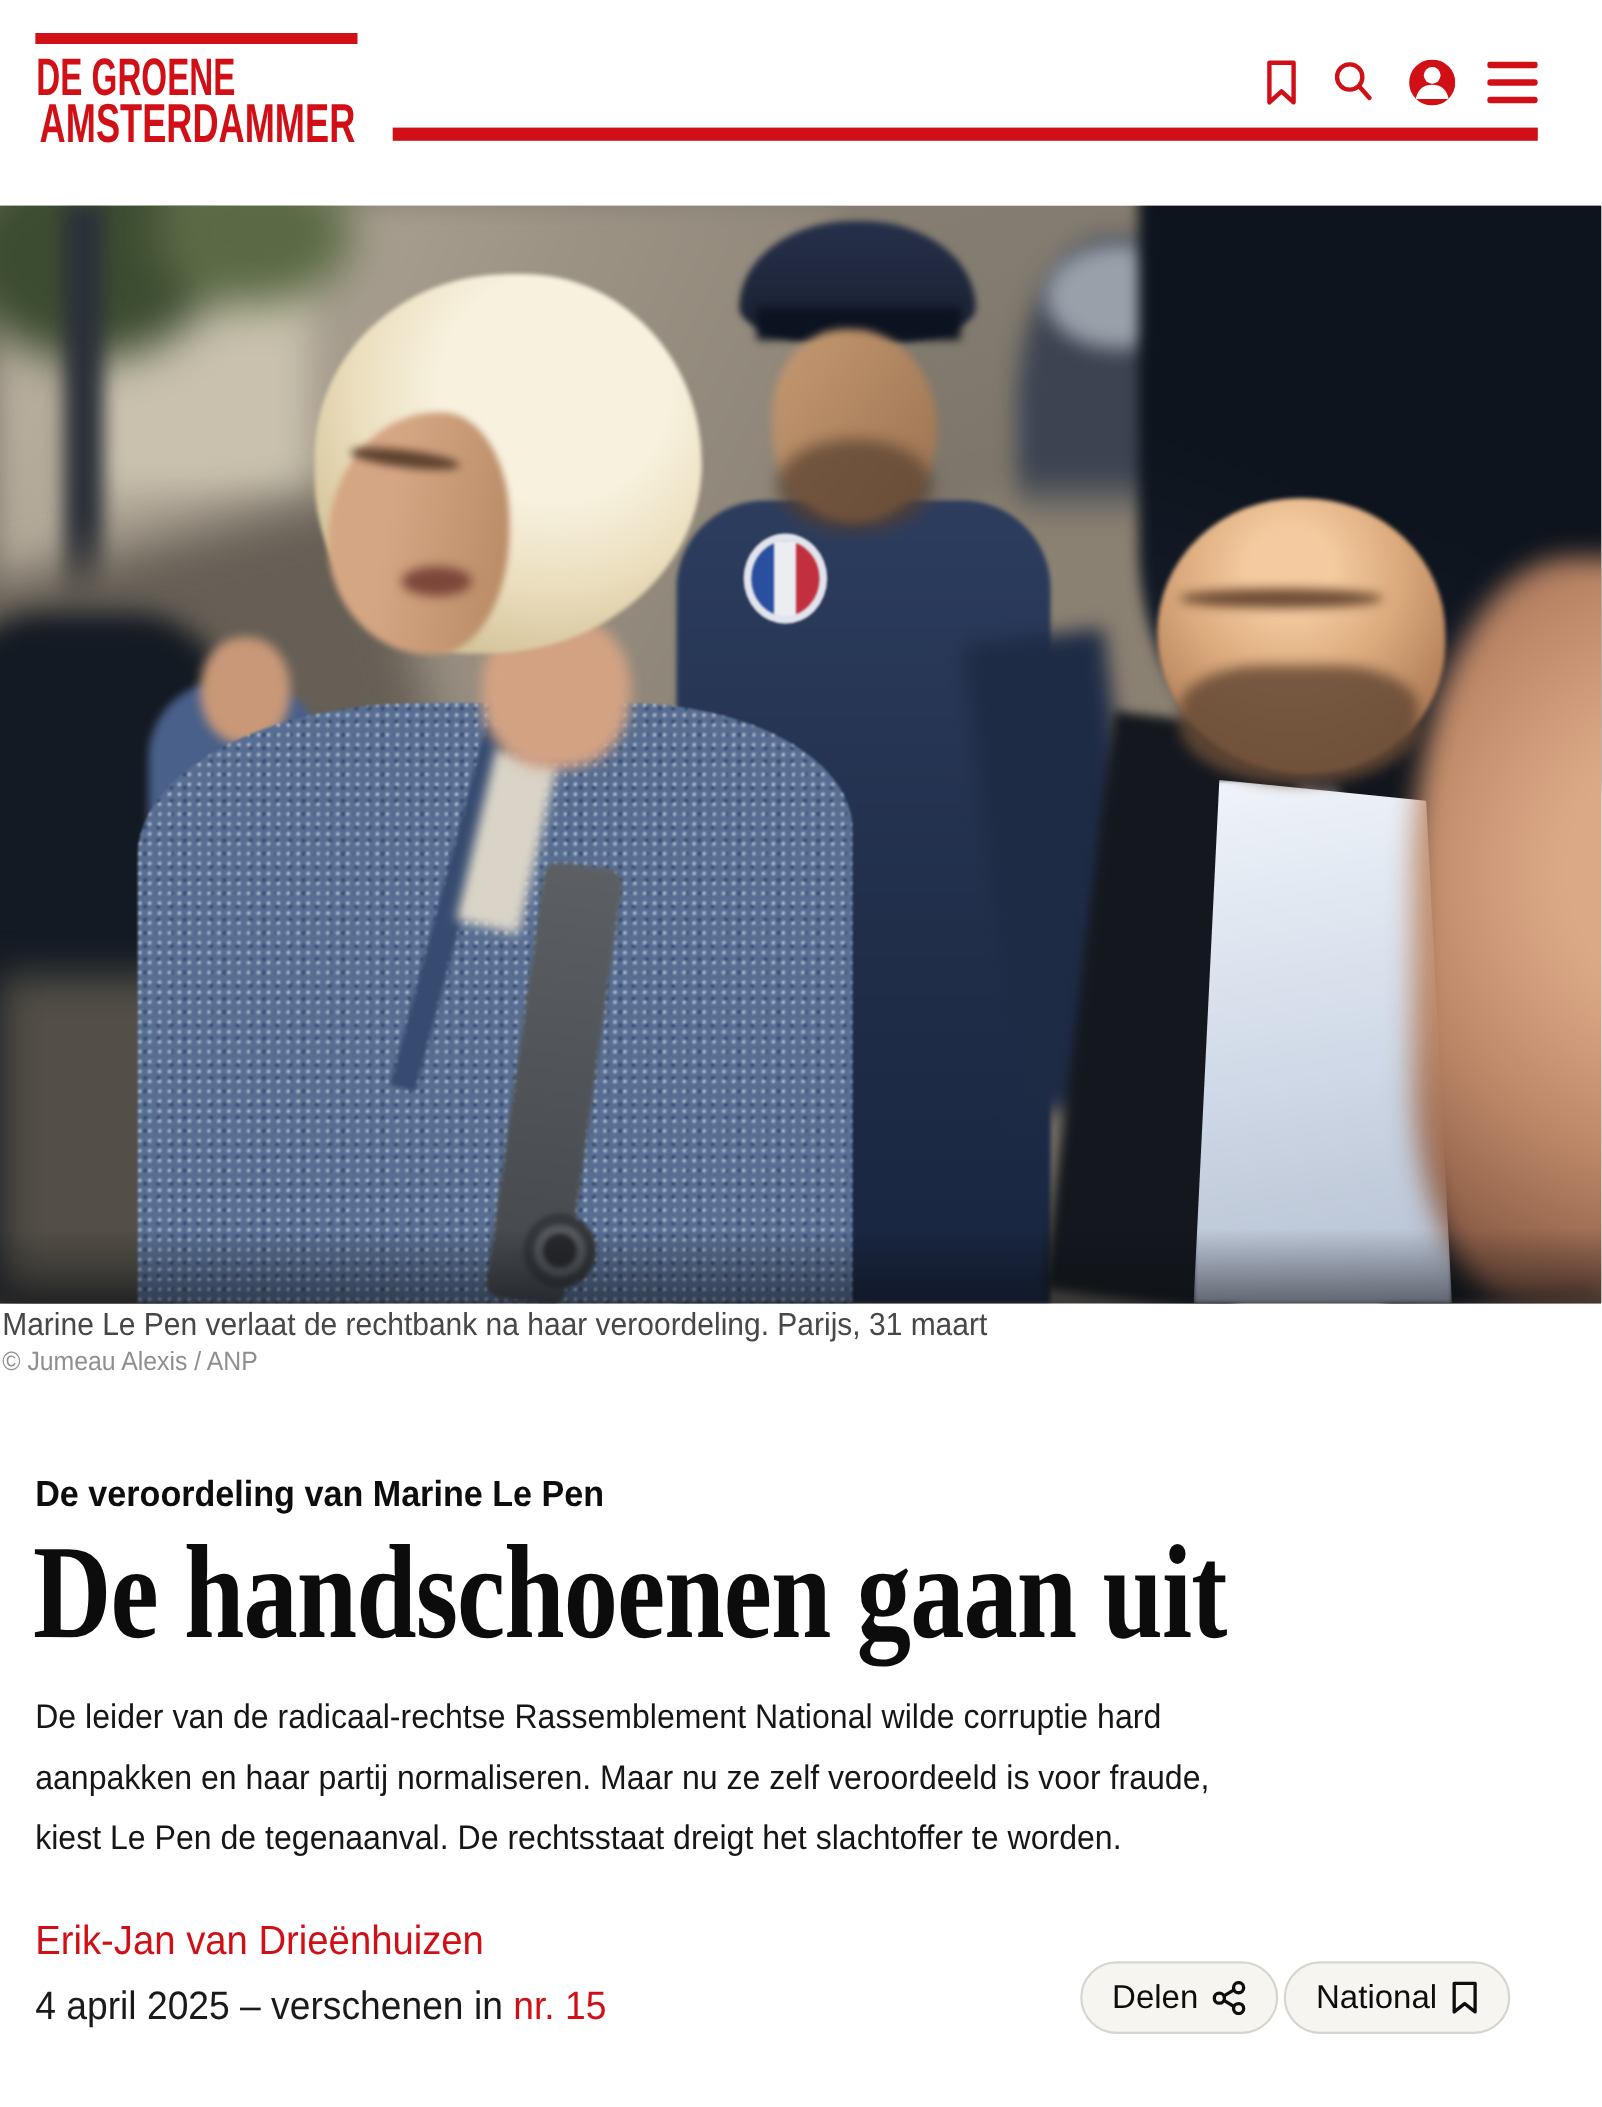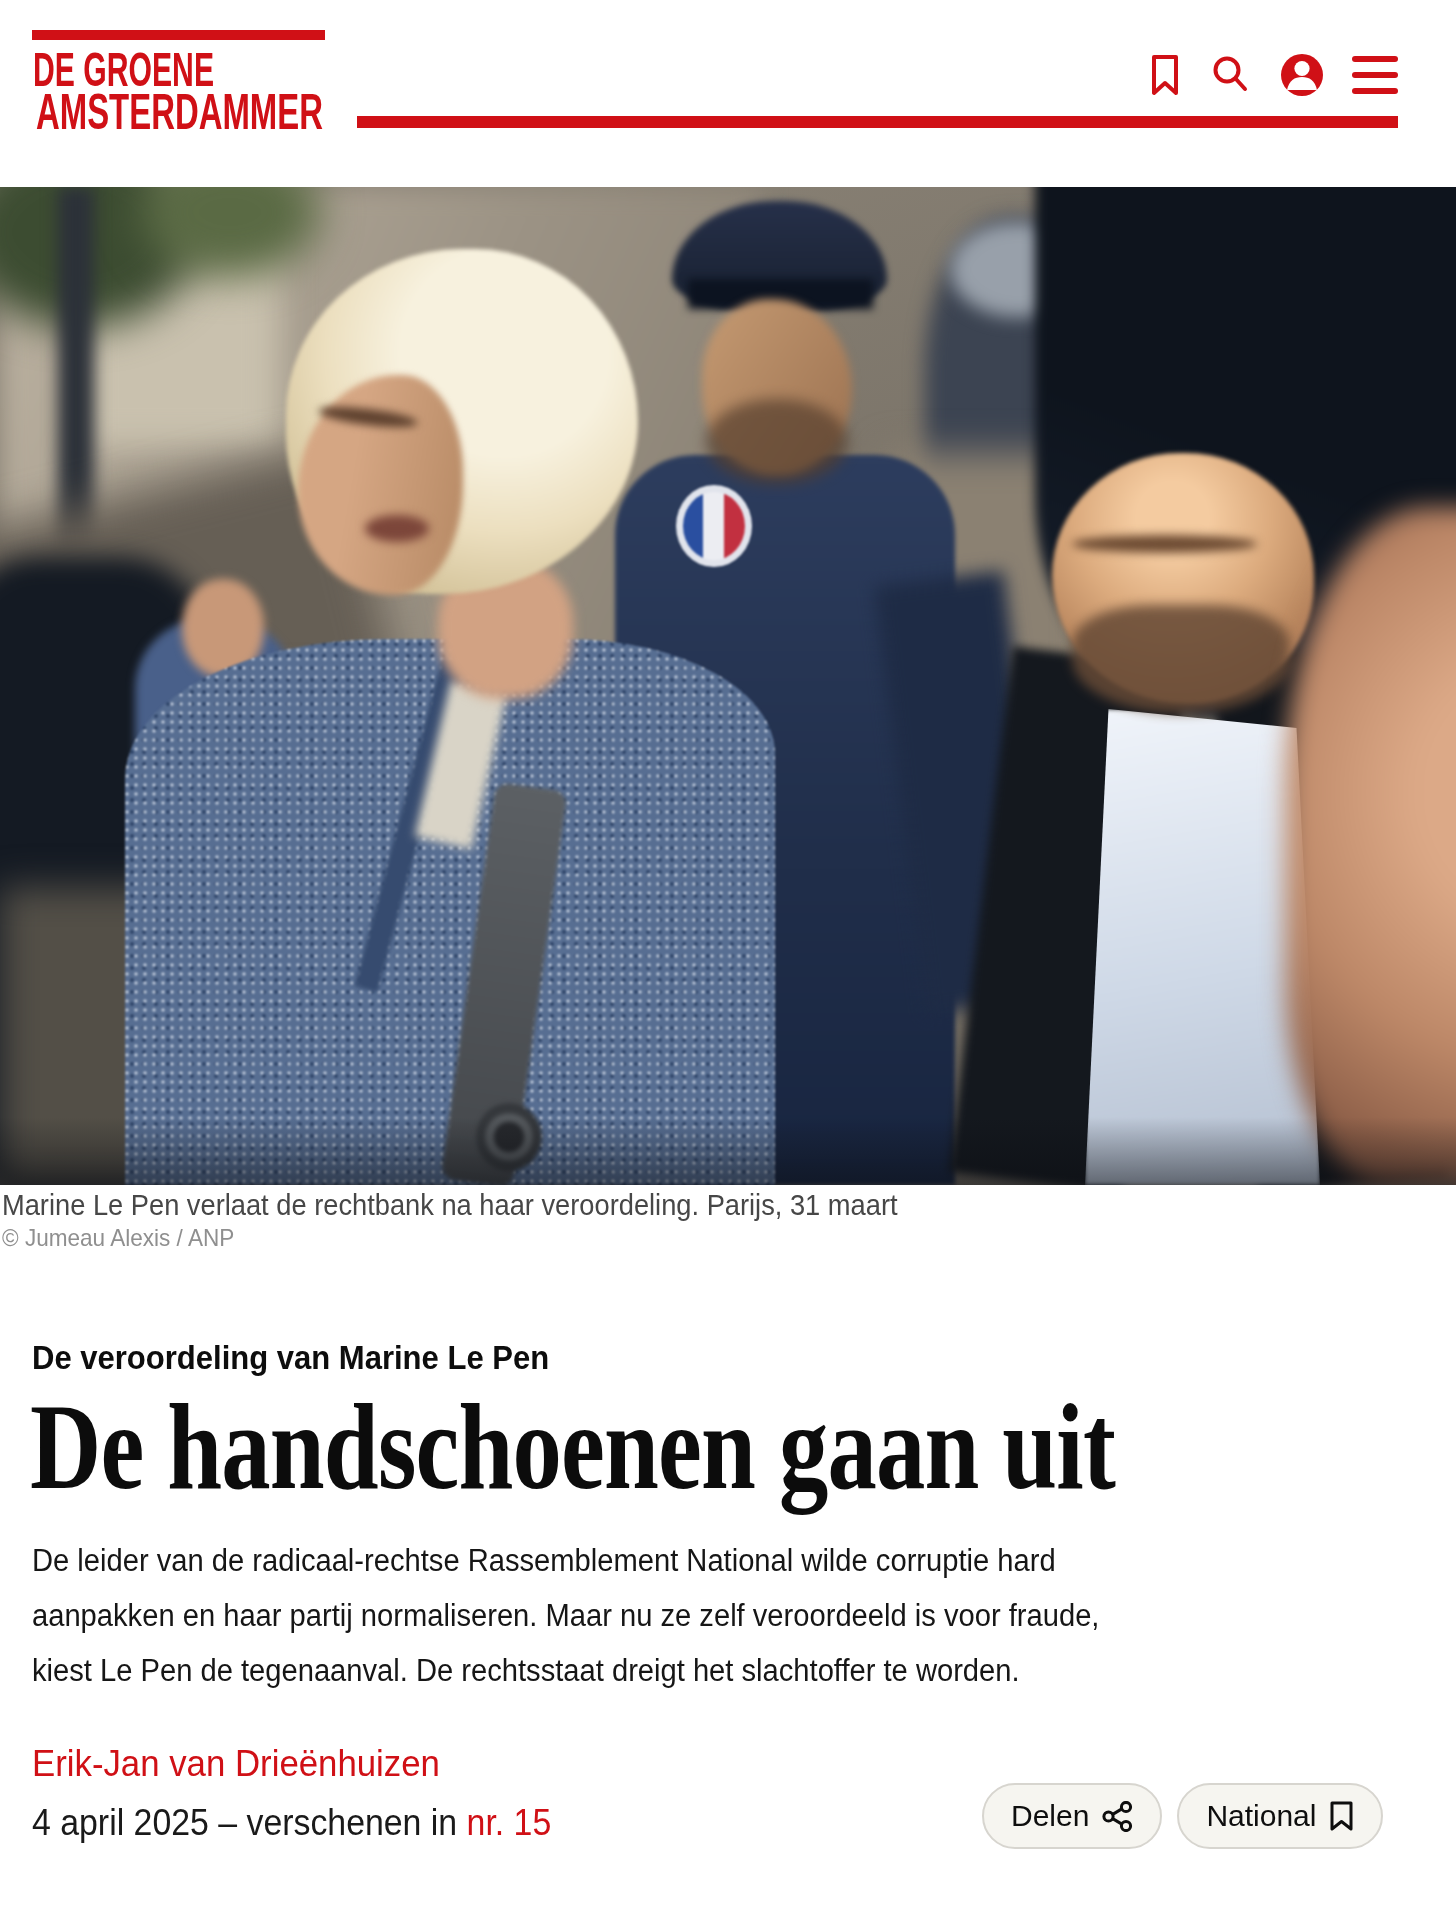--- a/index.html
+++ b/index.html
@@ -70,21 +70,21 @@
   .kicker{position:absolute;left:32px;top:1338px;margin:0;font-size:33px;line-height:40px;font-weight:bold;color:#0d0d0d;}
   .headline-svg{position:absolute;left:0;top:1390px;}
   .lead{position:absolute;left:32px;top:1533px;margin:0;width:1380px;font-size:31px;line-height:55px;
         color:#161616;white-space:pre-line;}
   .byline{position:absolute;left:32px;top:1743px;}
   .author{font-size:37px;line-height:42px;color:#d01016;cursor:pointer;}
   .dateline{margin-top:17px;font-size:36px;line-height:42px;color:#1a1a1a;}
   .issue-link{color:#d01016;text-decoration:none;cursor:pointer;}
 
   
-  .actions{position:absolute;left:982px;top:1783px;display:flex;gap:15px;}
+  .actions{position:absolute;left:982px;top:1783px;display:flex;gap:5px;}
   .pill{display:flex;align-items:center;gap:13px;height:66px;padding:0 27px;box-sizing:border-box;
         background:#f6f5f0;border:2px solid #d7d5cf;border-radius:33px;cursor:pointer;
         font-family:"Liberation Sans",sans-serif;font-size:30px;color:#0e0e0e;}
   .pill svg{display:block;}
 </style>
 </head>
 <body>
 
 <div class="page">
 

